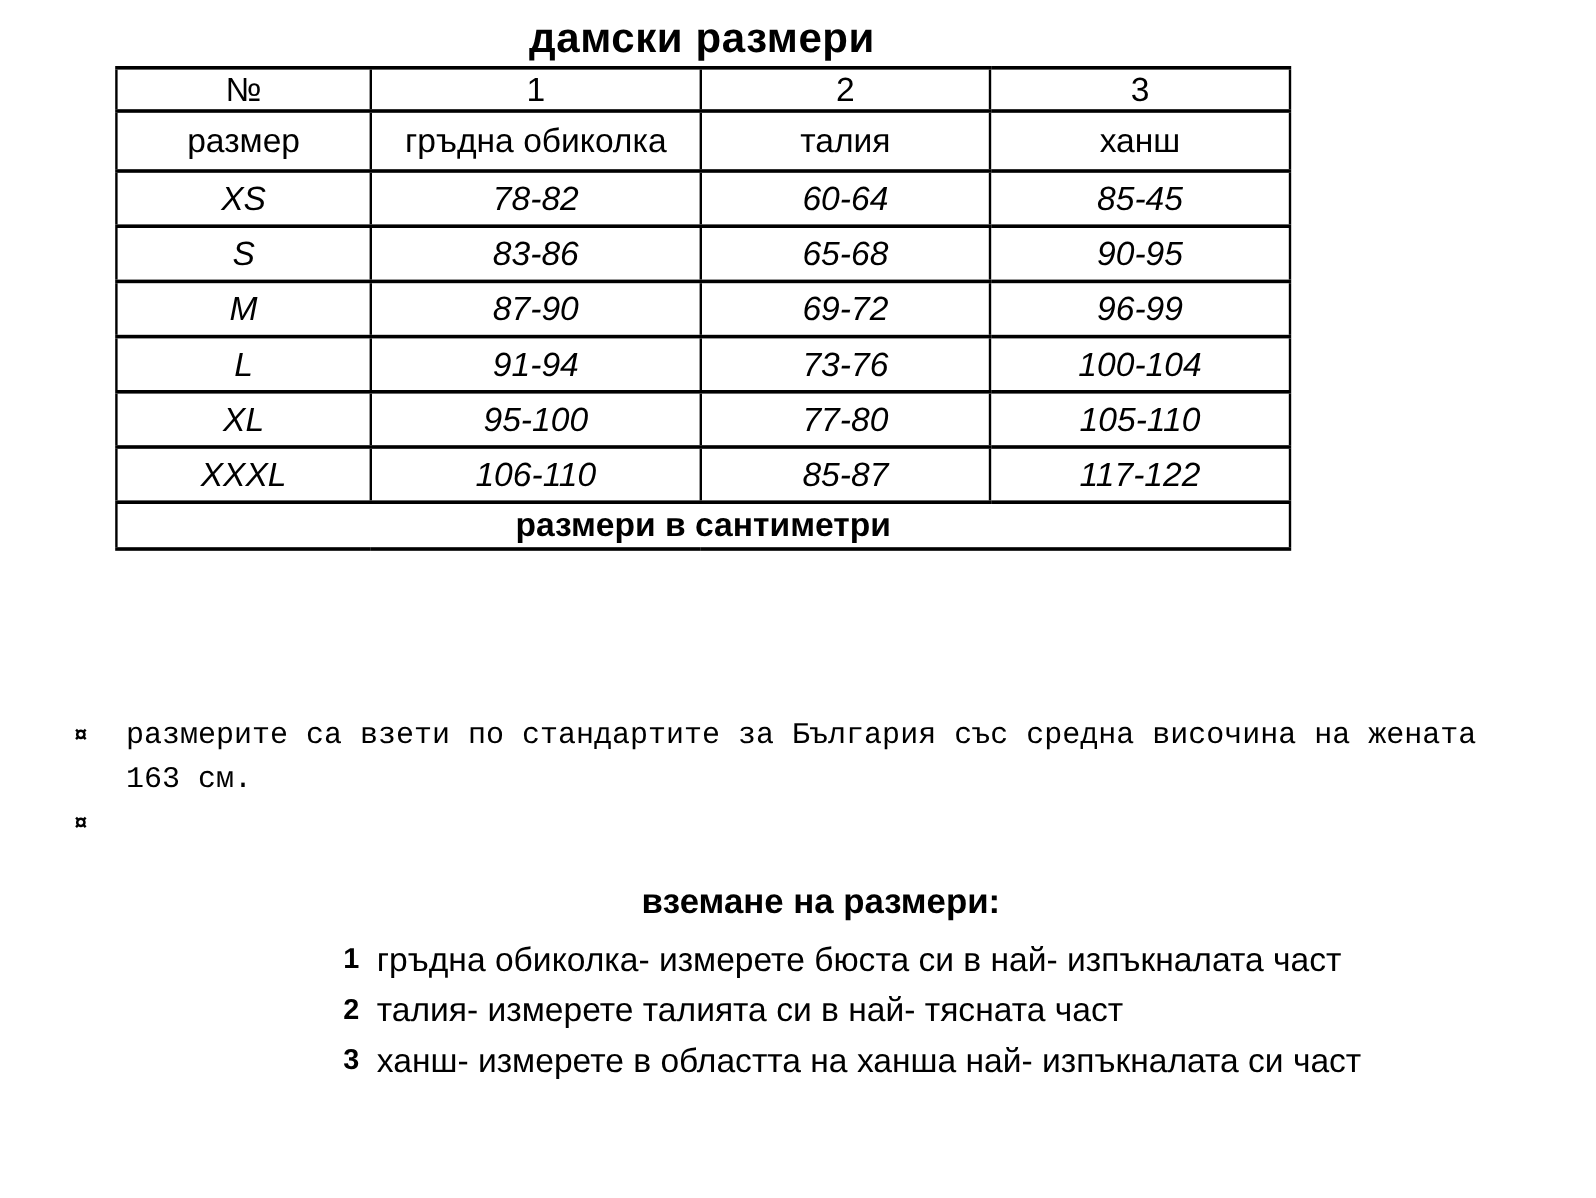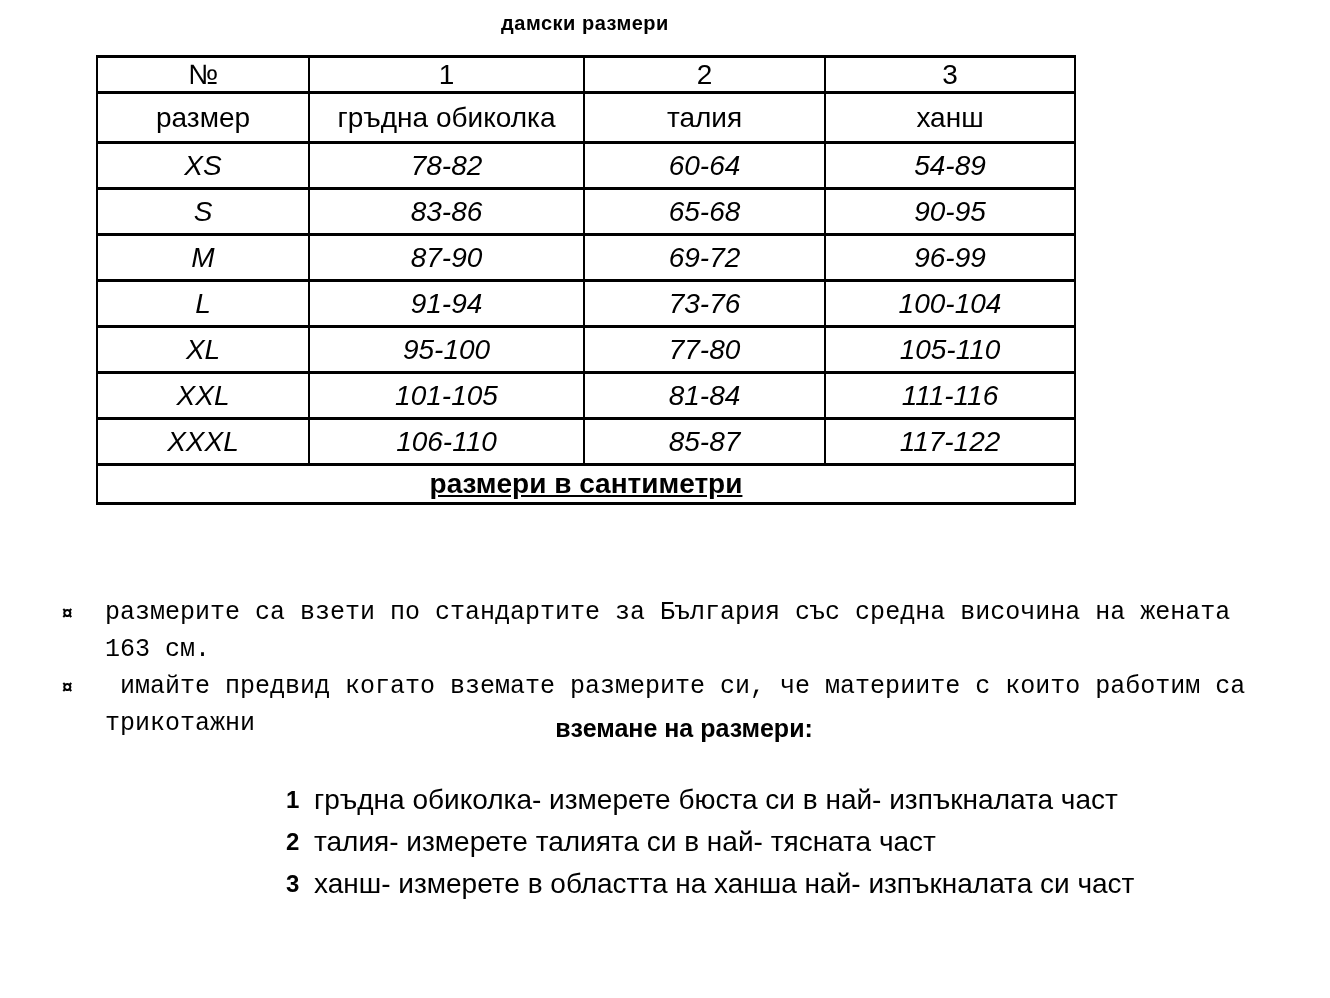--- a/index.html
+++ b/index.html
@@ -15,21 +15,21 @@
     height: 998px;
     background: #ffffff;
     overflow: hidden;
   }
   .title {
     position: absolute;
     left: 96px;
     top: 12px;
     width: 978px;
     text-align: center;
-    font-size: 20px;
+    font-size: 35px;
     font-weight: bold;
     letter-spacing: 0.5px;
   }
   table.size-table {
     position: absolute;
     left: 96px;
     top: 55px;
     width: 978px;
     border-collapse: collapse;
     table-layout: fixed;
@@ -44,21 +44,21 @@
     font-size: 28px;
     font-weight: normal;
     padding: 0;
     overflow: hidden;
     white-space: nowrap;
   }
   tr.row-colnums td { height: 33px; }
   tr.row-collabels td { height: 47px; }
   tr.row-data td { height: 43px; font-style: italic; }
   tr.row-data-last td { height: 35px; }
-  tr.row-footer td { height: 36px; font-weight: bold; text-decoration: underline; }
+  tr.row-footer td { height: 36px; font-weight: bold; }
   .notes {
     position: absolute;
     left: 62px;
     top: 594px;
     width: 1210px;
     font-size: 25px;
   }
   .note {
     display: flex;
     align-items: flex-start;
@@ -73,23 +73,23 @@
   .note .note-text {
     line-height: 37px;
     font-family: Liberation Mono, monospace;
   }
   .note .note-line.indent-first {
     text-indent: 15px;
   }
   .measure-heading {
     position: absolute;
     left: 684px;
-    top: 714px;
+    top: 736px;
     transform: translateX(-50%);
-    font-size: 25px;
+    font-size: 29px;
     font-weight: bold;
     white-space: nowrap;
   }
   .measure-list {
     position: absolute;
     left: 286px;
     top: 779px;
     font-size: 28px;
   }
   .measure-item {
@@ -130,21 +130,21 @@
       <tr class="row-collabels">
         <td>размер</td>
         <td>гръдна обиколка</td>
         <td>талия</td>
         <td>ханш</td>
       </tr>
       <tr class="row-data">
         <td>XS</td>
         <td>78-82</td>
         <td>60-64</td>
-        <td>54-89</td>
+        <td>85-45</td>
       </tr>
       <tr class="row-data">
         <td>S</td>
         <td>83-86</td>
         <td>65-68</td>
         <td>90-95</td>
       </tr>
       <tr class="row-data">
         <td>M</td>
         <td>87-90</td>
@@ -155,26 +155,20 @@
         <td>L</td>
         <td>91-94</td>
         <td>73-76</td>
         <td>100-104</td>
       </tr>
       <tr class="row-data">
         <td>XL</td>
         <td>95-100</td>
         <td>77-80</td>
         <td>105-110</td>
-      </tr>
-      <tr class="row-data">
-        <td>XXL</td>
-        <td>101-105</td>
-        <td>81-84</td>
-        <td>111-116</td>
       </tr>
       <tr class="row-data">
         <td>XXXL</td>
         <td>106-110</td>
         <td>85-87</td>
         <td>117-122</td>
       </tr>
       <tr class="row-footer">
         <td colspan="4">размери в сантиметри</td>
       </tr>
@@ -184,21 +178,20 @@
   <div class="notes">
     <div class="note">
       <span class="bullet">¤</span>
       <div class="note-text">
         <div class="note-line">размерите са взети по стандартите за България със средна височина на жената 163 см.</div>
       </div>
     </div>
     <div class="note">
       <span class="bullet">¤</span>
       <div class="note-text">
-        <div class="note-line indent-first">имайте предвид когато вземате размерите си, че материите с които работим са трикотажни</div>
       </div>
     </div>
   </div>
 
   <div class="measure-heading">вземане на размери:</div>
 
   <div class="measure-list">
     <div class="measure-item">
       <span class="m-num">1</span>
       <span class="m-text">гръдна обиколка- измерете бюста си в най- изпъкналата част</span>

